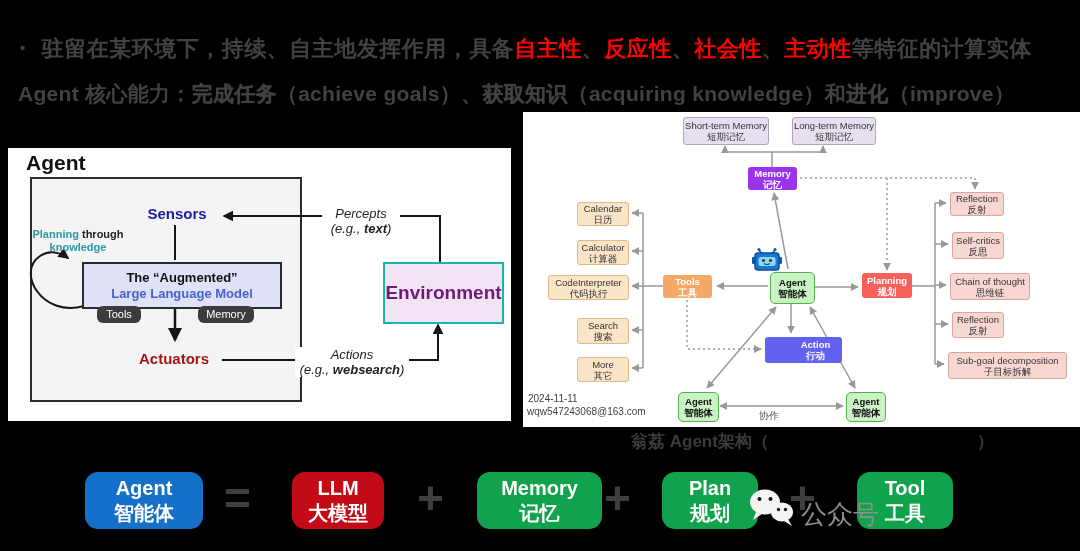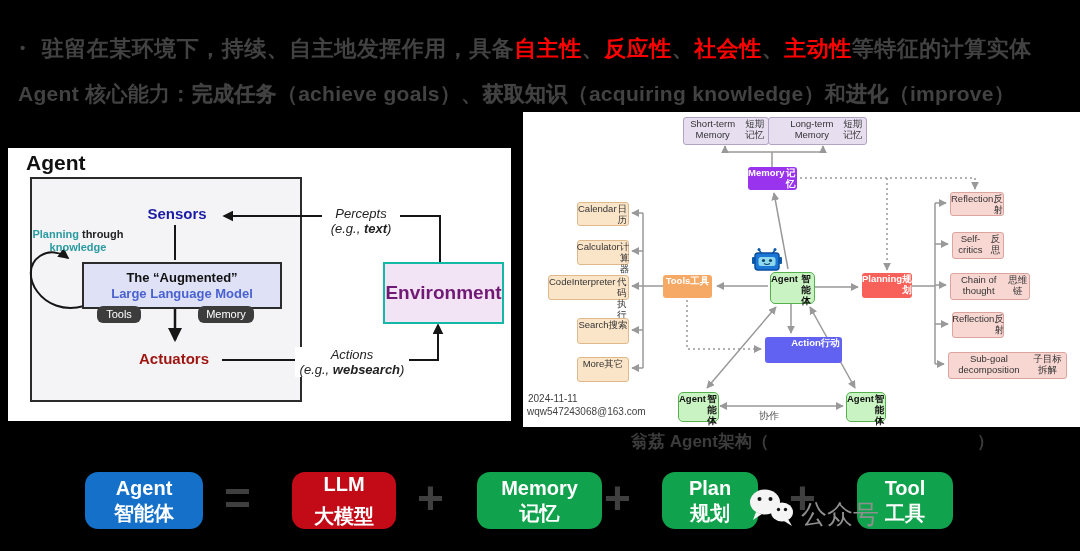--- a/index.html
+++ b/index.html
@@ -38,39 +38,39 @@
   .lp-env{position:absolute;left:375px;top:114px;width:117px;height:58px;border:2px solid #14b8a6;
           background:var(--env_box_fill,#f2e4f5);display:flex;align-items:center;justify-content:center;
           font-size:19px;font-weight:700;color:#701a75;}
   .lp-label{position:absolute;text-align:center;font-size:13px;font-style:italic;color:#222;
             line-height:15px;background:#fff;}
   .lp-label.percepts{left:314px;top:58px;width:78px;}
   .lp-label.actions{left:287px;top:199px;width:114px;}
   
   .right-panel{position:absolute;left:523px;top:112px;width:557px;height:315px;background:var(--panel_white,#fff);}
   .rp-overlay{position:absolute;left:0;top:0;pointer-events:none;}
-  .rb{position:absolute;display:flex;justify-content:center;text-align:center;
+  .rb{position:absolute;display:flex;flex-direction:column;justify-content:center;text-align:center;
       font-size:9.5px;line-height:11px;color:#333;border-radius:3px;}
   .rb-lav{background:var(--lavender_fill,#e7def0);border:1px solid var(--lavender_border,#b0a3c6);}
   .rb-peach{background:var(--peach_fill,#fbe5c8);border:1px solid var(--peach_border,#dfb98b);}
   .rb-pink{background:var(--pink_fill,#f8d7d2);border:1px solid var(--pink_border,#dba49d);}
   .rb-solid{color:#fff;font-weight:700;border:none;}
   .rb-green{background:var(--agent_green_fill,#c9f3c3);border:1.5px solid var(--agent_green_border,#57b04e);
             font-weight:700;color:#111;border-radius:5px;}
   .rp-note{position:absolute;font-size:10px;color:#3f3f3f;}
   .rp-collab{position:absolute;left:236px;top:297px;font-size:10px;color:#555;}
   
   .caption{position:absolute;left:631px;top:430px;font-size:17px;font-weight:700;color:#3c3c3c;white-space:nowrap;}
   .cap-spacer{display:inline-block;width:208px;}
   
   .eq-box{position:absolute;top:472px;height:57px;border-radius:13px;color:#fff;text-align:center;
           font-size:20px;font-weight:600;line-height:25px;padding-top:0;display:flex;flex-direction:column;
           justify-content:center;z-index:1;}
   .eq-agent{left:85px;width:118px;background:var(--eq_blue,#1470c8);}
-  .eq-llm{left:292px;width:104px;background:var(--eq_red,#c30b18);justify-content:space-between;}
+  .eq-llm{left:292px;width:92px;background:var(--eq_red,#c30b18);}
   .eq-memory{left:477px;width:125px;background:var(--eq_green,#10a24c);}
   .eq-plan{left:662px;width:96px;background:var(--eq_green,#10a24c);}
   .eq-tool{left:857px;width:96px;background:var(--eq_green,#10a24c);z-index:3;}
   .eq-op{position:absolute;top:470px;height:57px;line-height:57px;font-size:46px;font-weight:800;
          color:var(--eq_operator,#3f3f3f);z-index:0;}
   .op-eq{left:224px;}.op-p1{left:417px;}.op-p2{left:604px;}.op-p3{left:789px;}
   .wechat{position:absolute;left:748px;top:488px;z-index:2;}
   .wm{position:absolute;color:var(--watermark_gray,#8f8f8f);z-index:4;font-weight:400;}
   .wm-prefix{left:801px;top:497px;font-size:26px;}
   .wm-name{left:918px;top:496px;font-size:27px;letter-spacing:4px;}
@@ -166,21 +166,21 @@
         <path d="M253,195 L184,276" marker-start="url(#mg)" marker-end="url(#mg)"></path>
         <path d="M287,195 L332,276" marker-start="url(#mg)" marker-end="url(#mg)"></path>
         <path d="M197,294 H320" marker-start="url(#mg)" marker-end="url(#mg)"></path>
       </g>
     </svg>
 
     <div class="rb rb-lav" style="left:160px;top:5px;width:84px;height:26px;">
       <div>Short-term Memory</div>
       <div>短期记忆</div>
     </div>
-    <div class="rb rb-lav" style="left:245px;top:5px;width:82px;height:26px;padding-left:15px;">
+    <div class="rb rb-lav" style="left:269px;top:5px;width:82px;height:26px;">
       <div>Long-term Memory</div>
       <div>短期记忆</div>
     </div>
     <div class="rb rb-solid" style="left:225px;top:55px;width:49px;height:23px;background:var(--memory_purple,#9a33ee);">
       <div>Memory</div>
       <div>记忆</div>
     </div>
     <div class="rb rb-solid" style="left:140px;top:163px;width:49px;height:23px;background:var(--tools_orange,#f6a964);">
       <div>Tools</div>
       <div>工具</div>

